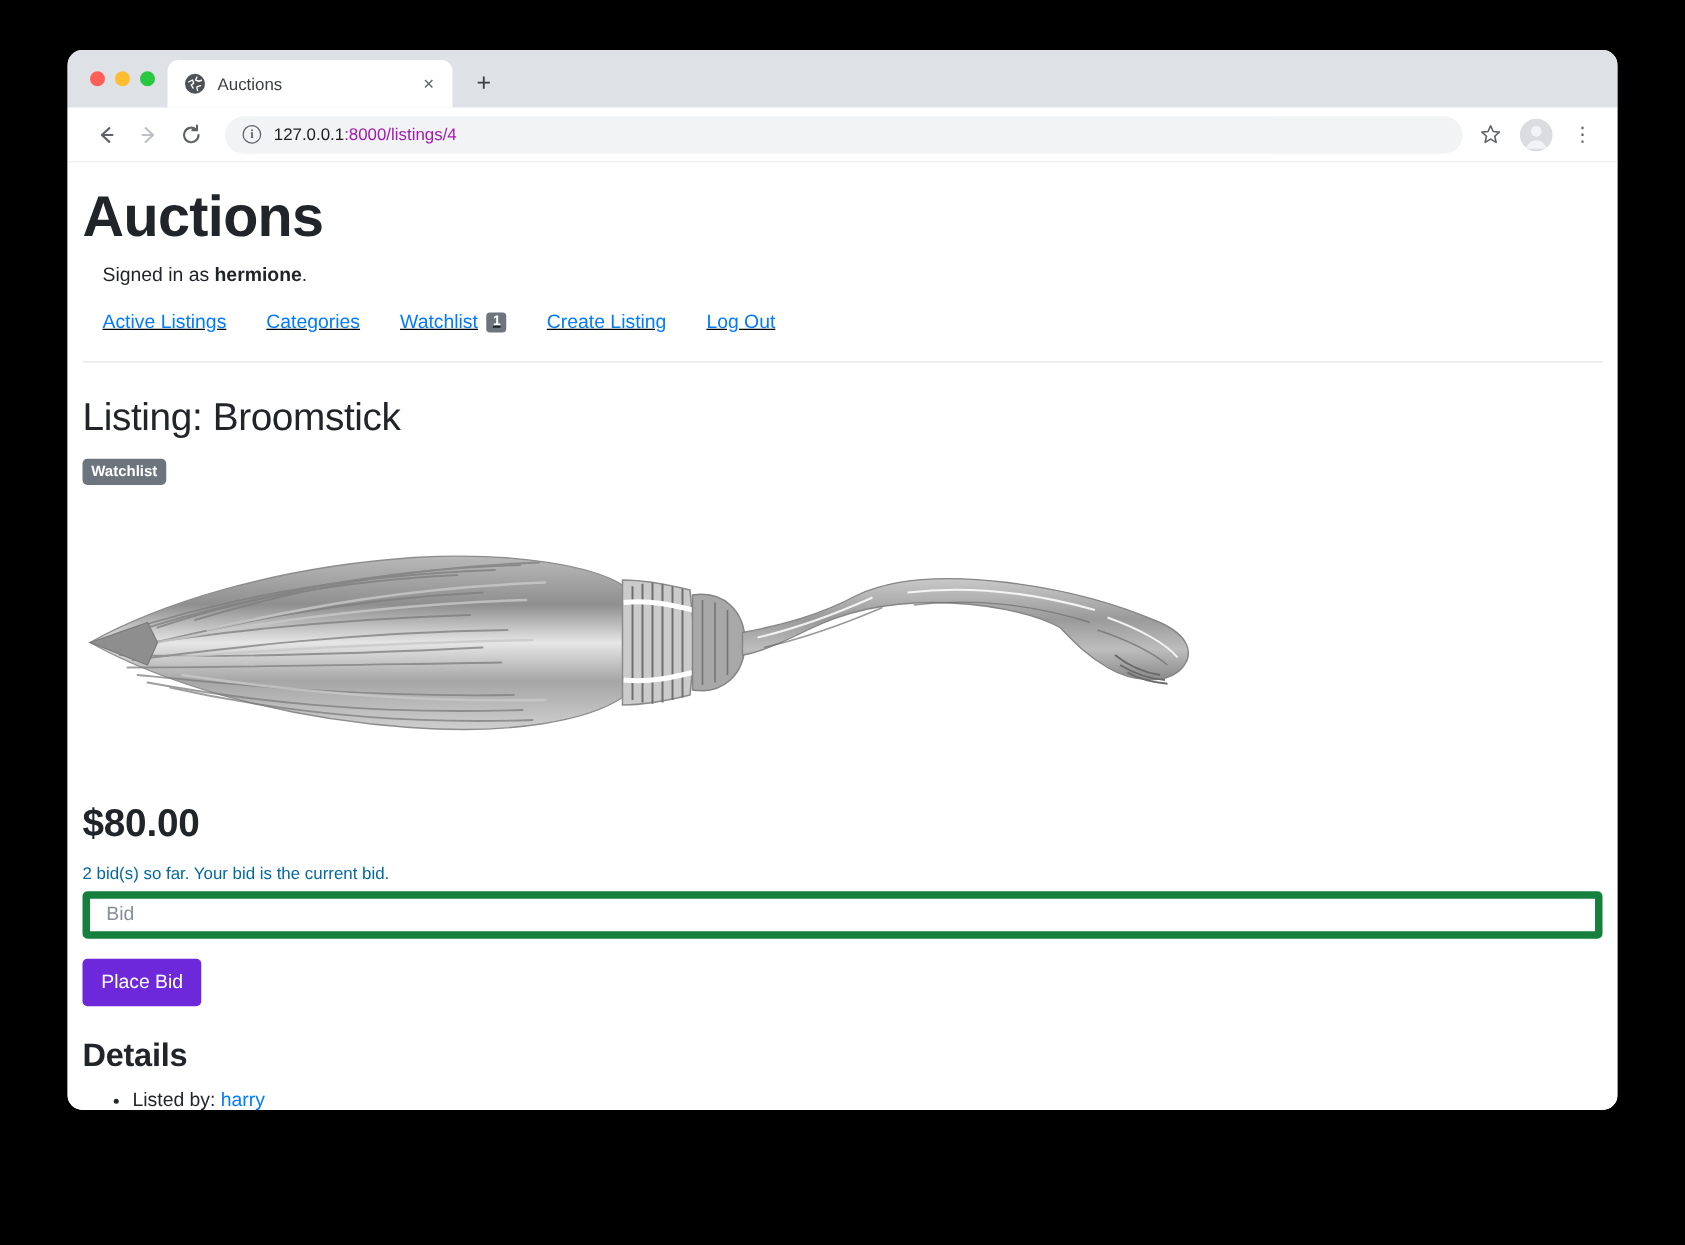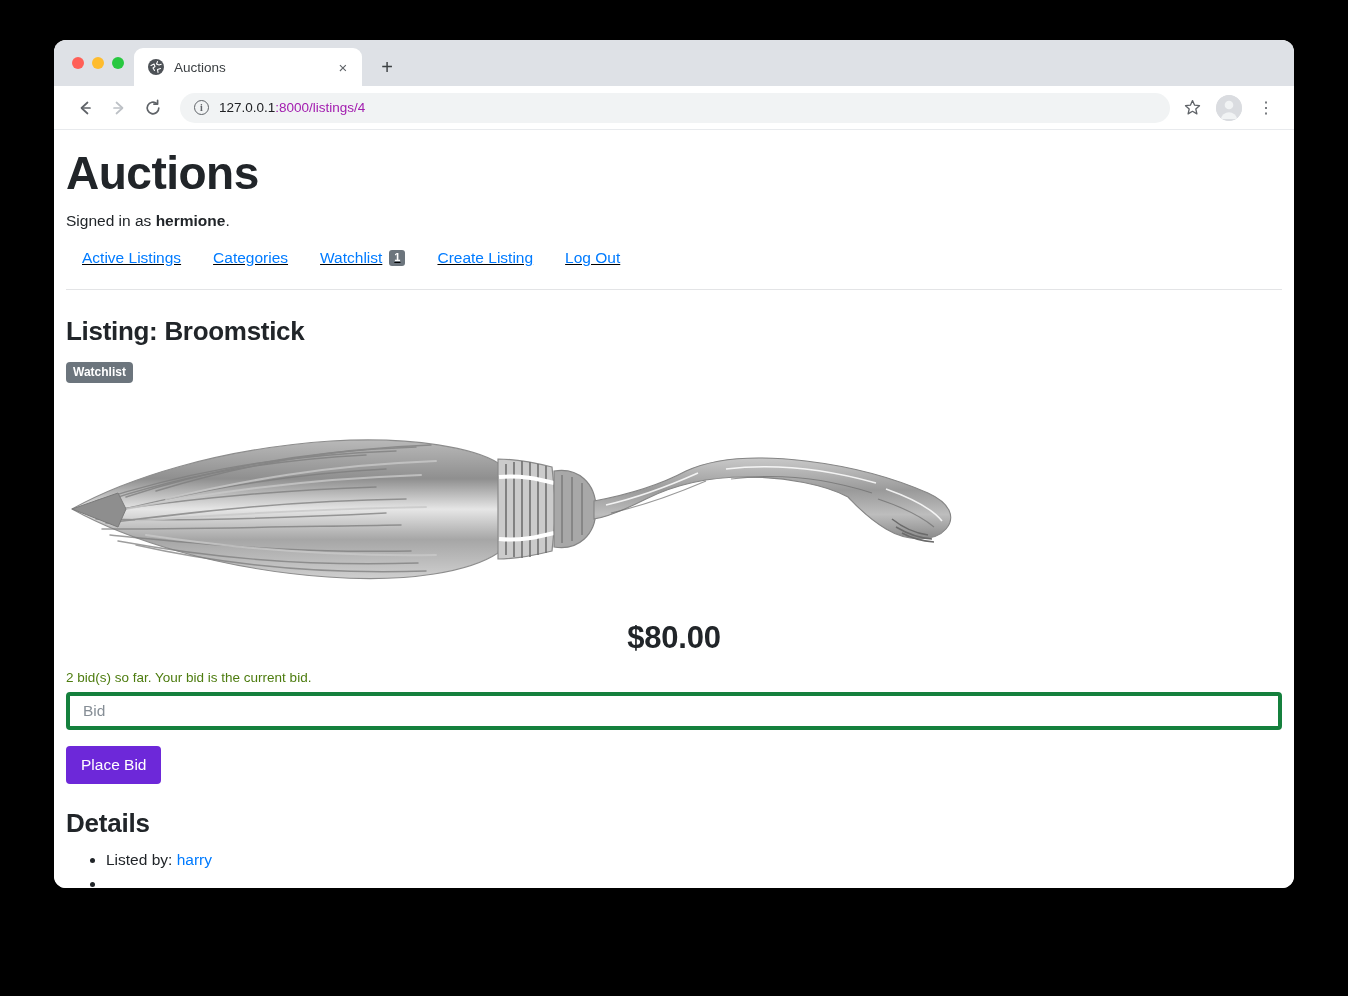--- a/index.html
+++ b/index.html
@@ -169,20 +169,21 @@
     font-weight: bold;
     color: #212529;
     letter-spacing: -0.5px;
     padding-top: 18px;
     line-height: 1.12;
   }
   .signed-in {
     font-size: 15.5px;
     color: #212529;
     margin-top: 12px;
+    margin-left: 16px;
   }
   .signed-in b { font-weight: bold; }
 
   .navbar {
     display: flex;
     align-items: center;
     gap: 0;
     margin-top: 13px;
     text-decoration: underline;
   }
@@ -206,22 +207,22 @@
     line-height: 1;
   }
 
   hr.divider {
     border: none;
     border-top: 1px solid #e3e4e6;
     margin: 16px 0 0 0;
   }
 
   .listing-title {
-    font-size: 26px;
-    font-weight: bold;
+    font-size: 31px;
+    font-weight: normal;
     color: #212529;
     margin-top: 26px;
     letter-spacing: -0.3px;
   }
   .watchlist-badge {
     display: inline-block;
     background: #6c757d;
     color: #ffffff;
     font-size: 12px;
     font-weight: bold;
@@ -240,35 +241,34 @@
 
   .listing-desc {
     font-size: 15.5px;
     color: #212529;
     margin-top: 18px;
   }
   .listing-price {
     font-size: 31px;
     font-weight: bold;
     color: #212529;
-    margin-top: 4px;
+    margin-top: 20px;
     letter-spacing: -0.2px;
-    text-align: center;
   }
   .bid-status {
     font-size: 13.5px;
-    color: #4d7c0f;
+    color: #0369a1;
     margin-top: 14px;
   }
   .bid-input {
     display: block;
     width: 1216px;
     height: 38px;
     margin-top: 7px;
-    border: 4px solid #15803d;
+    border: 6px solid #15803d;
     border-radius: 4px;
     padding: 0 13px;
     font-size: 15.5px;
     color: #495057;
     font-family: "Liberation Sans", sans-serif;
     background: #ffffff;
   }
   .bid-input::placeholder { color: #868e96; }
   .place-bid-btn {
     margin-top: 16px;

